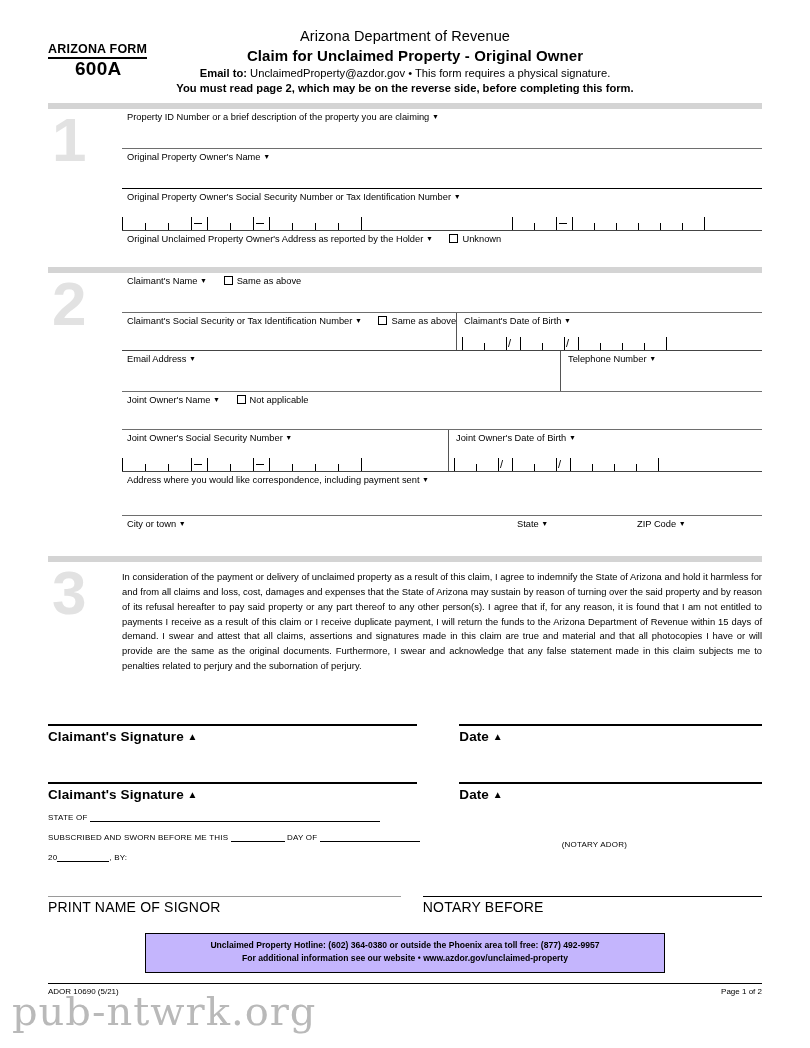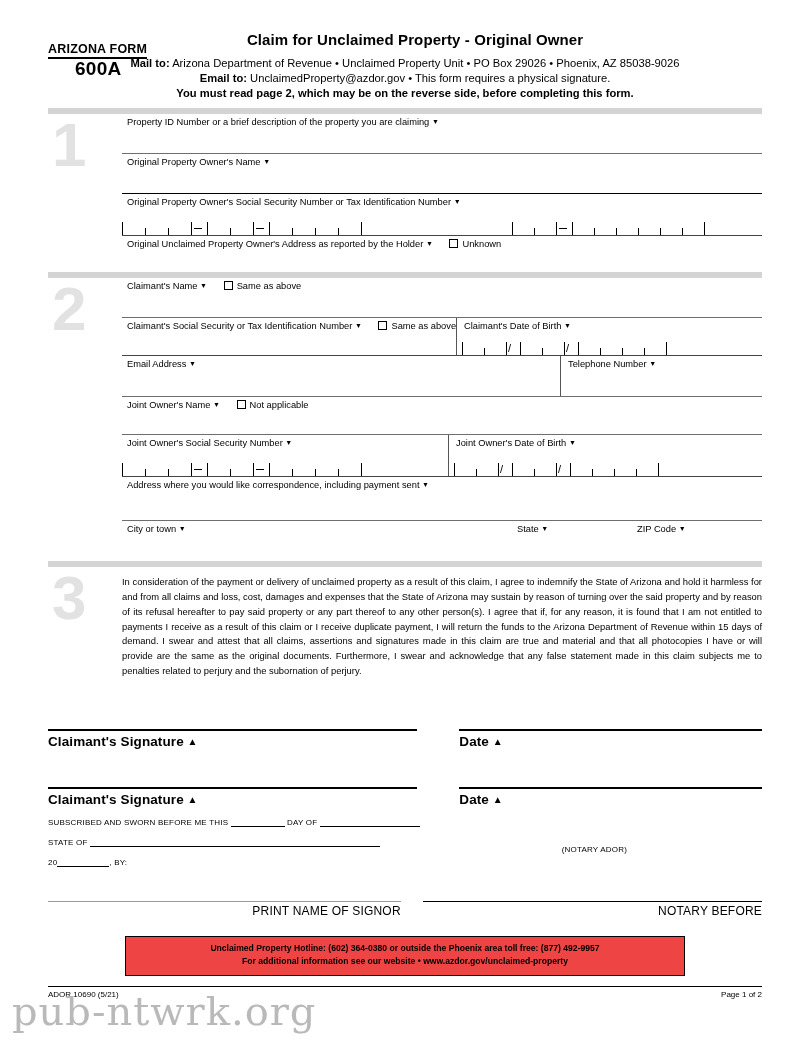--- a/index.html
+++ b/index.html
@@ -100,25 +100,25 @@
   .nt-line { font-size: 8px; letter-spacing: .2px; margin-top: 11px; }
   .ul { display: inline-block; border-bottom: 1px solid #000; vertical-align: -2px; }
   .nt-seal {
     position: absolute; right: 135px; top: 27px; font-size: 8px; letter-spacing: .2px;
   }
   .nt-bottom { display: flex; gap: 22px; margin-top: 34px; }
   .nt-col-l { flex: 1.04; }
   .nt-col-r { flex: 1; }
   .nt-rule-gray { border-bottom: 1.5px solid #9a9a9a; }
   .nt-rule-black { border-bottom: 1.5px solid #000; }
-  .nt-cap { font-size: 12px; letter-spacing: .2px; padding-top: 2px; text-align: right; }
+  .nt-cap { font-size: 14px; letter-spacing: .2px; padding-top: 2px; }
 
   
   .hotline {
-    margin: 0 auto; width: 560px; background: #ef4444;
+    margin: 0 auto; width: 520px; background: #c4b5fd;
     border: 1.3px solid #000; text-align: center; padding: 5px 0 6px;
   }
   .hotline div { font-size: 8.6px; font-weight: bold; line-height: 1.55; }
   .foot-rule { margin: 10px 48px 0; border-bottom: 1.3px solid #000; }
   .foot-row { margin: 0 48px; display: flex; justify-content: space-between; padding-top: 3px; }
   .foot-id { font-size: 8px; }
   .foot-pg { font-size: 8px; }
 
   
   .watermark {
@@ -130,25 +130,22 @@
 </style>
 </head>
 <body>
 
 <div class="page">
 
   <div class="header">
     <div class="az-form-label">ARIZONA FORM</div>
     <div class="az-form-number">600A</div>
     <div class="hdr-center">
+      <div class="hdr-dept">Arizona Department of Revenue</div>
       <div class="hdr-title">Claim for Unclaimed Property - Original Owner</div>
-      <div class="hdr-mail">
-        <b>Mail to:</b>
-        <span>Arizona Department of Revenue • Unclaimed Property Unit • PO Box 29026 • Phoenix, AZ  85038-9026</span>
-      </div>
       <div class="hdr-email">
         <b>Email to:</b>
         <span>UnclaimedProperty@azdor.gov • This form requires a physical signature.</span>
       </div>
       <div class="hdr-read">You must read page 2, which may be on the reverse side, before completing this form.</div>
     </div>
   </div>
 
   <div class="sec-bar" style="margin-top:9px;"></div>
   <div class="sec-wrap">
@@ -404,32 +401,32 @@
           <span class="tri">▲</span>
         </div>
       </div>
     </div>
   </div>
 
   <div class="notary" style="margin-top:11px;">
     <div class="nt-seal">(NOTARY ADOR)</div>
 
     <div class="nt-line">
+      <span>STATE OF</span>
+      <span class="ul" style="width:290px;"></span>
+    </div>
+
+    <div class="nt-line">
       <span>SUBSCRIBED AND SWORN BEFORE ME THIS</span>
       <span class="ul" style="width:54px;"></span>
       <span>DAY OF</span>
       <span class="ul" style="width:100px;"></span>
     </div>
 
     <div class="nt-line">
-      <span>STATE OF</span>
-      <span class="ul" style="width:290px;"></span>
-    </div>
-
-    <div class="nt-line">
       <span>20</span><span class="ul" style="width:52px;"></span><span>, BY:</span>
     </div>
 
     <div class="nt-bottom">
       <div class="nt-col-l">
         <div class="nt-rule-gray"></div>
         <div class="nt-cap">PRINT NAME OF SIGNOR</div>
       </div>
       <div class="nt-col-r">
         <div class="nt-rule-black"></div>

